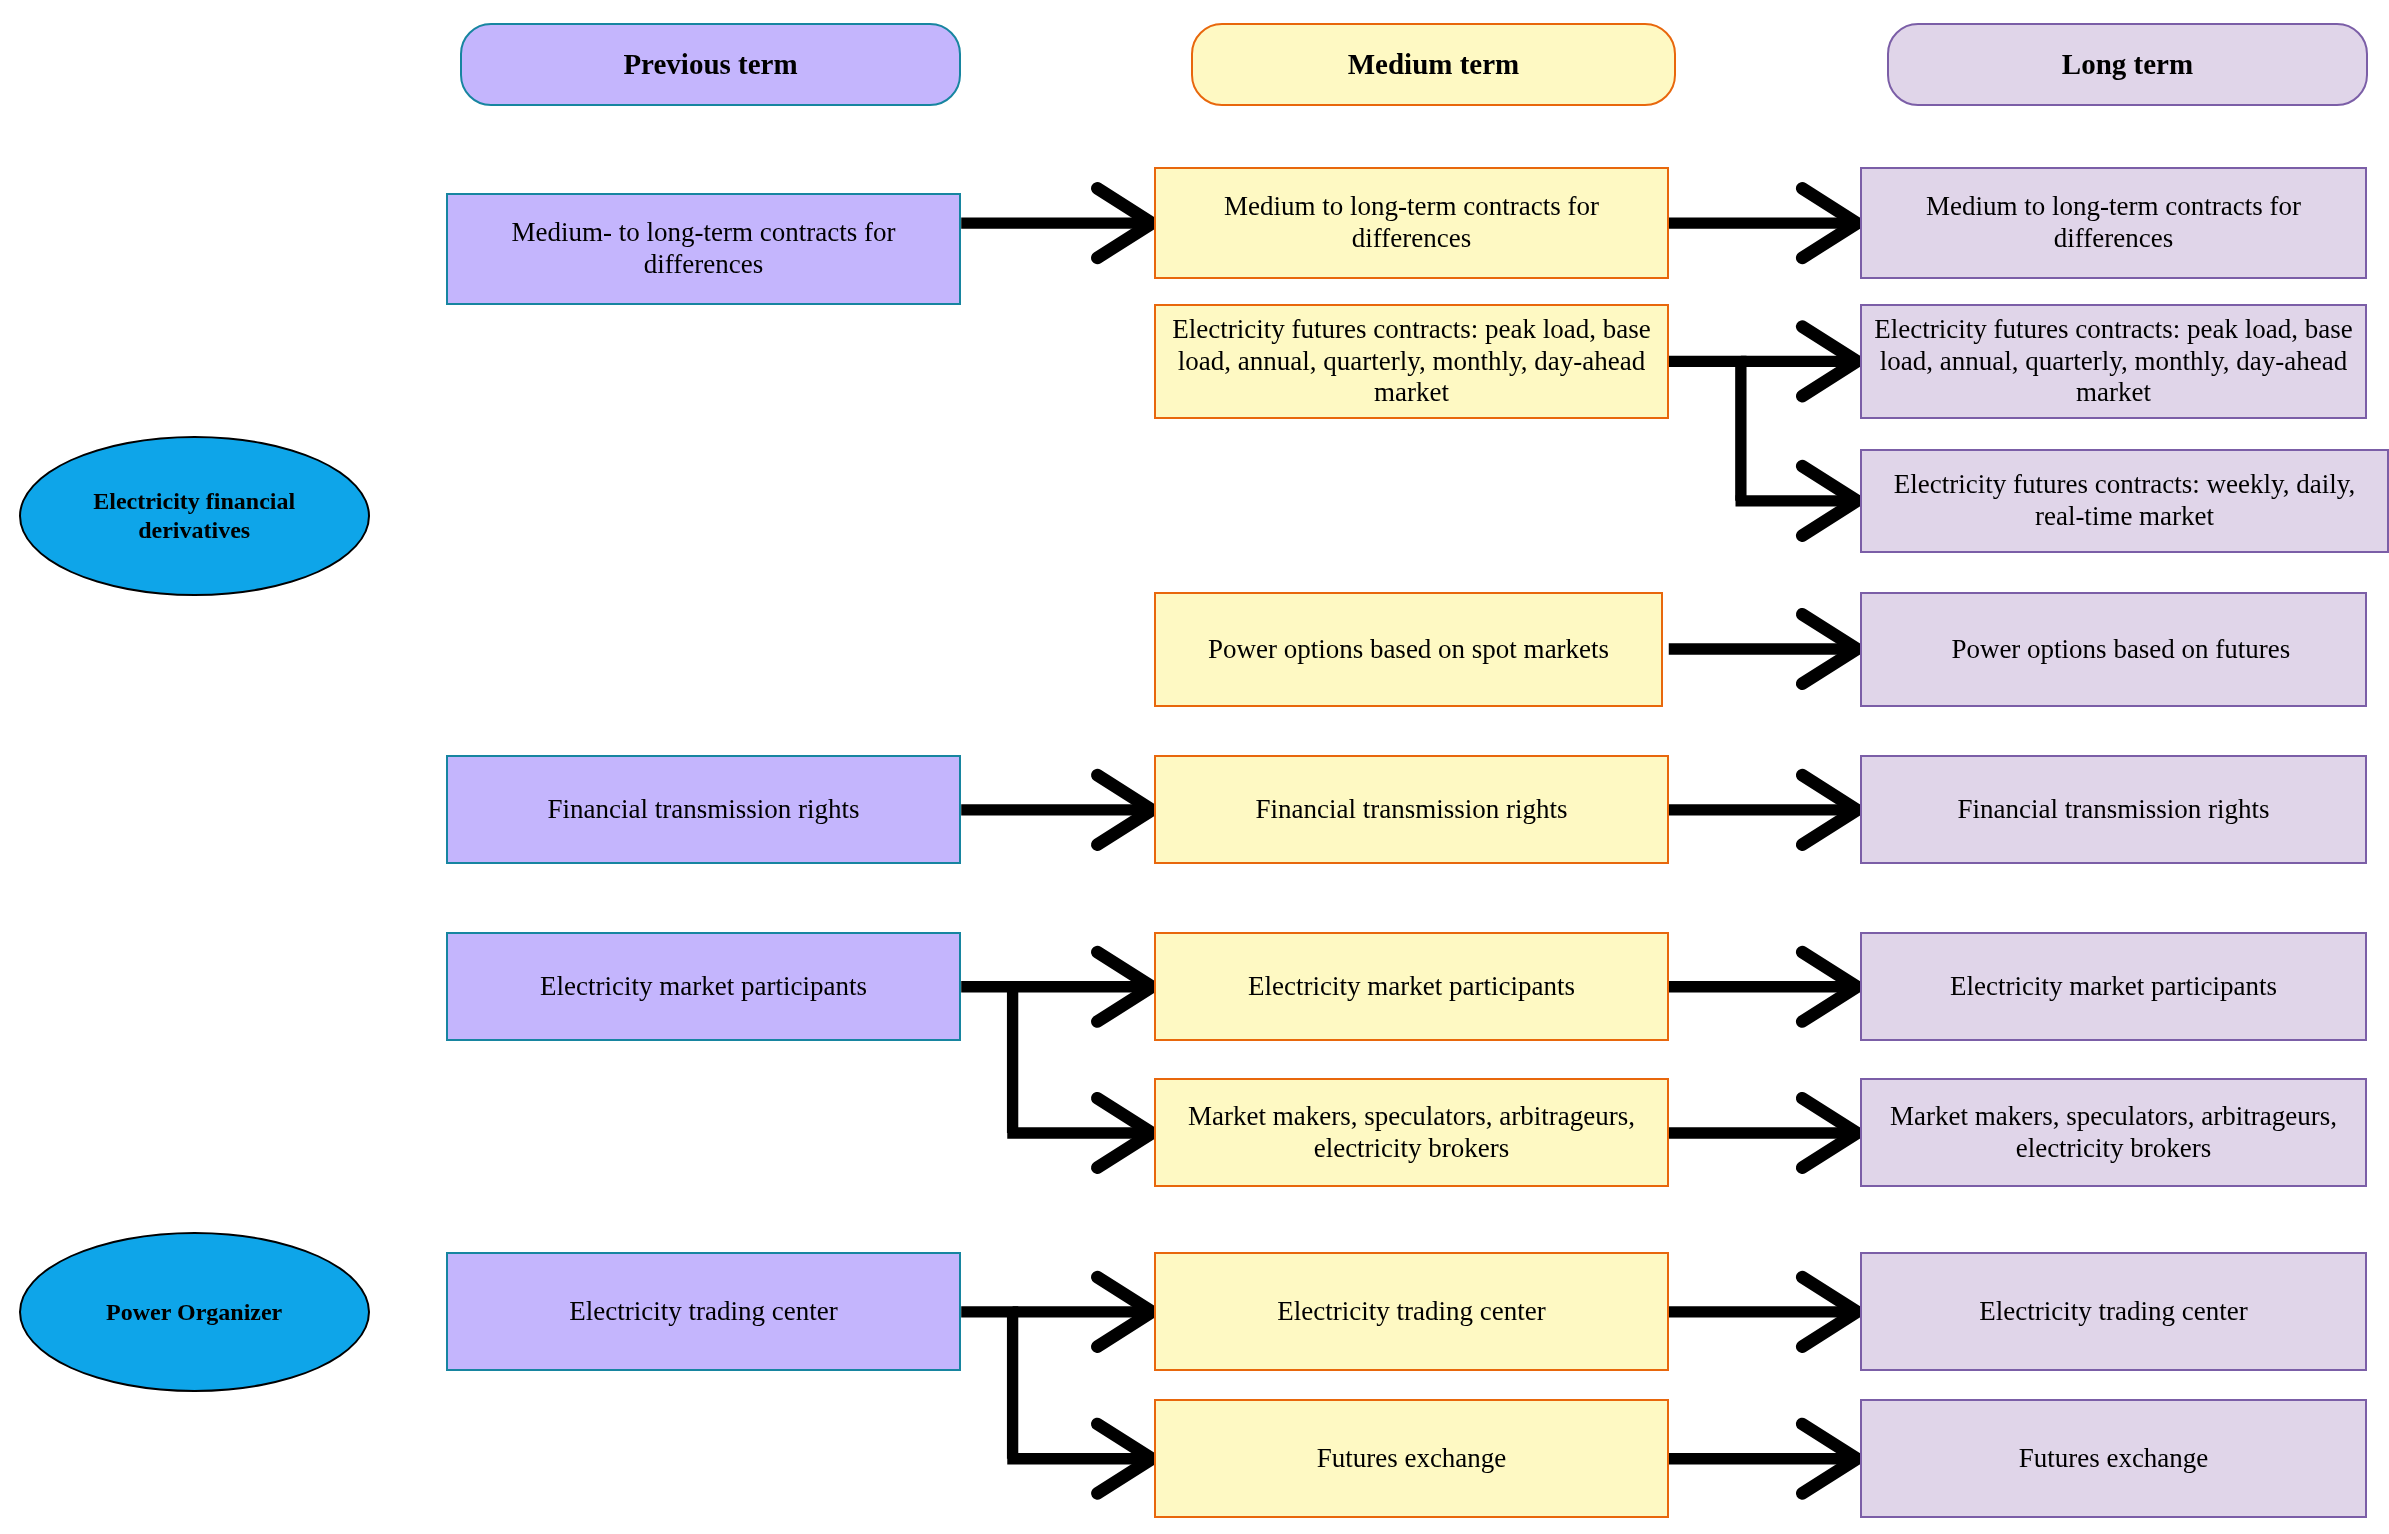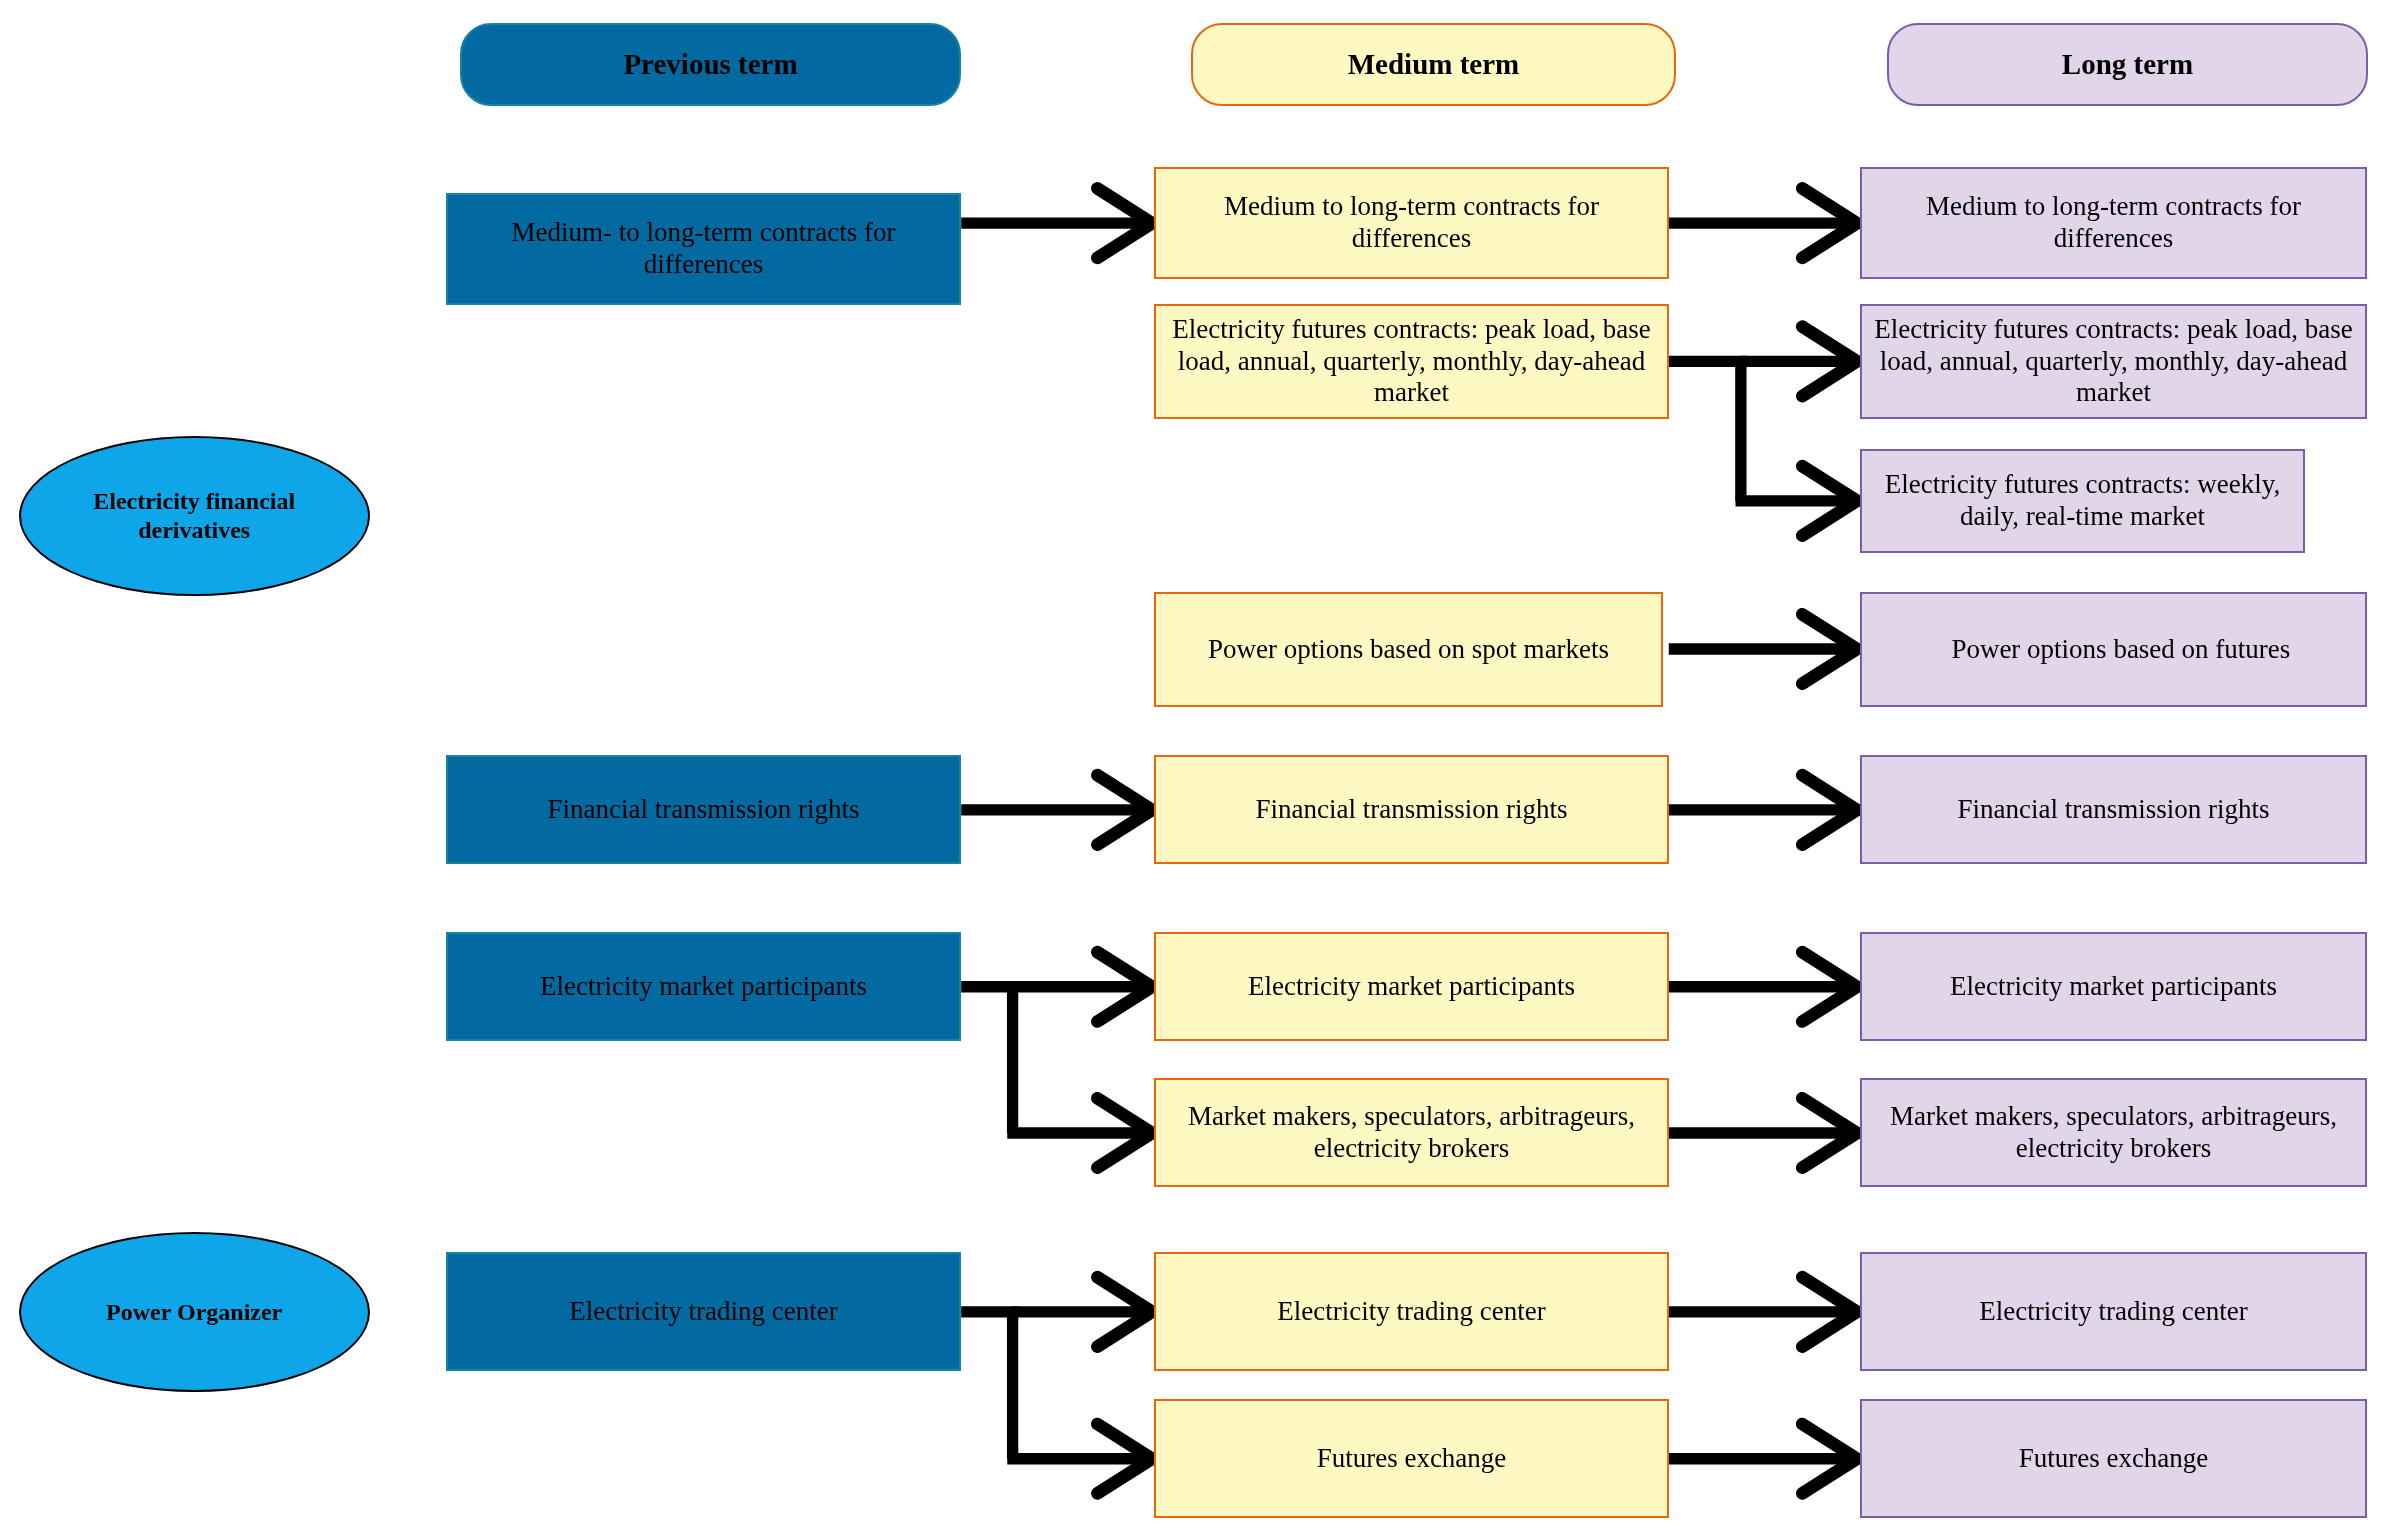--- a/index.html
+++ b/index.html
@@ -40,21 +40,21 @@
     font-weight: bold;
     font-size: 29px;
     border-width: 2.7px;
     border-style: solid;
   }
   .box {
     border-width: 2.7px;
     border-style: solid;
     font-size: 27px;
   }
-  .col-prev  { background: #0369a1; border-color: #1785A0; }
+  .col-prev  { background: #c4b5fd; border-color: #1785A0; }
   .col-med   { background: #fef9c3; border-color: #E8670C; }
   .col-long  { background: #E0D5E9; border-color: #7B5EA7; }
 
   .ellipse {
     position: absolute;
     box-sizing: border-box;
     display: flex;
     align-items: center;
     justify-content: center;
     text-align: center;
@@ -199,21 +199,21 @@
   <div class="node box col-med" style="left:1154px;top:1399px;width:515px;height:119px;">
     <span>Futures exchange</span>
   </div>
 
   <div class="node box col-long" style="left:1860px;top:167px;width:507px;height:112px;">
     <span>Medium to long-term contracts for differences</span>
   </div>
   <div class="node box col-long" style="left:1860px;top:304px;width:507px;height:115px;">
     <span>Electricity futures contracts: peak load, base load, annual, quarterly, monthly, day-ahead market</span>
   </div>
-  <div class="node box col-long" style="left:1860px;top:449px;width:445px;height:104px;">
+  <div class="node box col-long" style="left:1860px;top:449px;width:529px;height:104px;">
     <span>Electricity futures contracts: weekly, daily, real-time market</span>
   </div>
   <div class="node box col-long" style="left:1860px;top:592px;width:507px;height:115px;padding-left:24px;">
     <span>Power options based on futures</span>
   </div>
   <div class="node box col-long" style="left:1860px;top:755px;width:507px;height:109px;">
     <span>Financial transmission rights</span>
   </div>
   <div class="node box col-long" style="left:1860px;top:932px;width:507px;height:109px;">
     <span>Electricity market participants</span>

